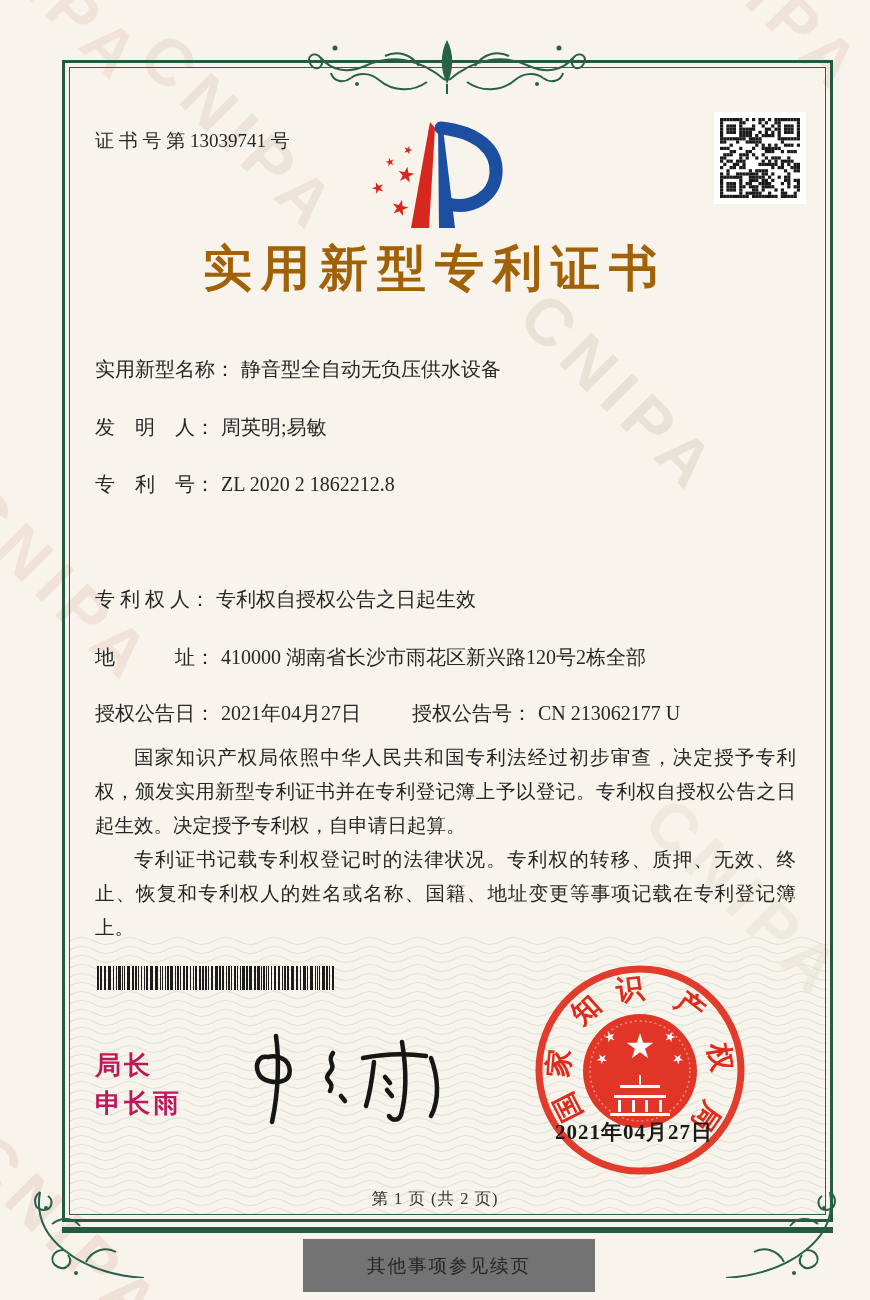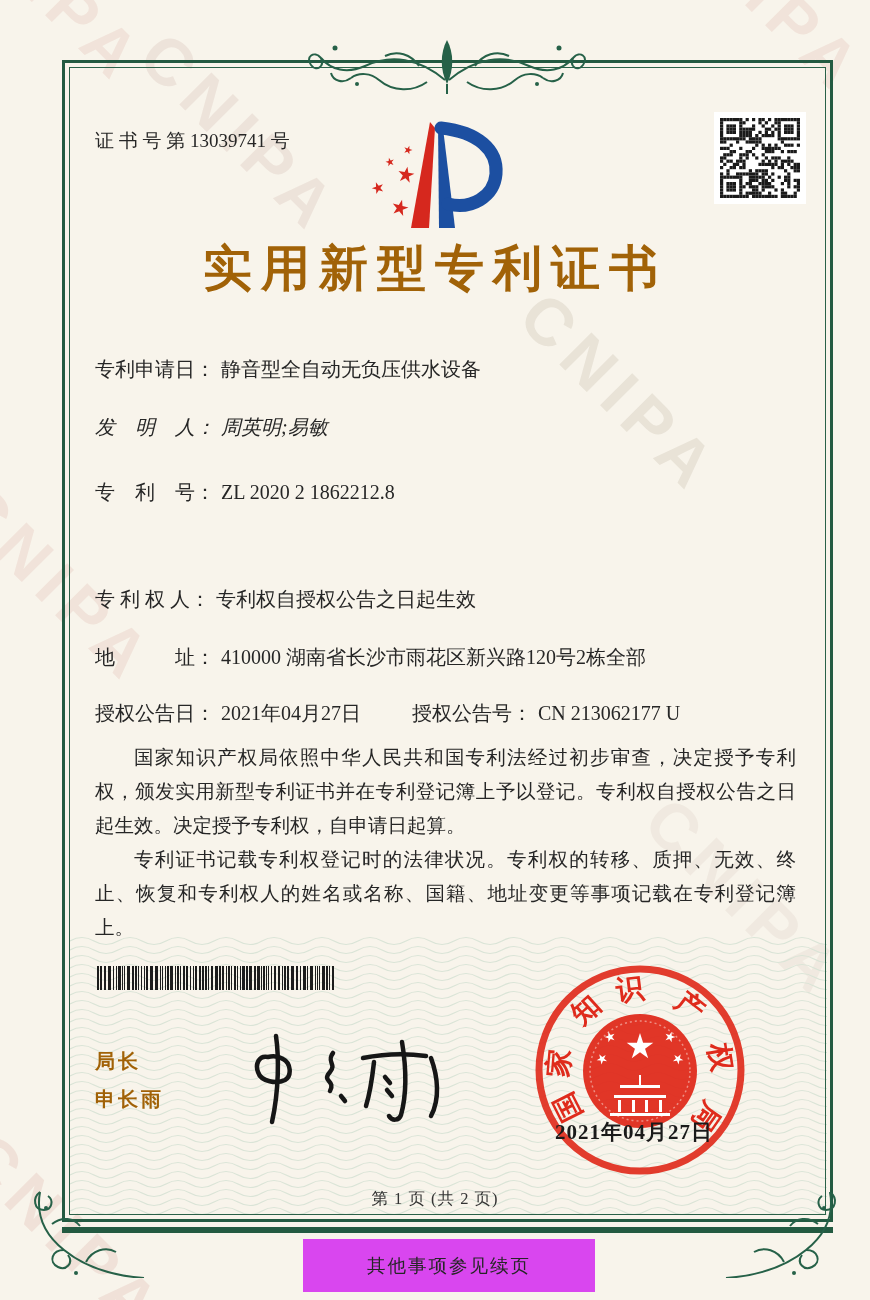--- a/index.html
+++ b/index.html
@@ -39,33 +39,33 @@
   .field{left:95px; width:705px; font-size:20px; z-index:3; white-space:nowrap;}
   .field .lbl{display:inline-block;}
   .field .val{margin-left:6px;}
   .grant .g2{display:inline-block; margin-left:46px;}
   .bodytext{left:95px; top:741px; width:701px; font-size:19.5px;
     line-height:34px; text-align:justify; z-index:3;}
   .bodytext p{margin:0; text-indent:2em;}
   #barcode{left:95px; top:966px; z-index:3;}
   #barcode rect{fill:#1c1c1c;}
   .director{left:95px; font-family:"Liberation Sans","DejaVu Sans",sans-serif;
-    font-weight:bold; font-size:20px; letter-spacing:3px; z-index:3; color:#a16207;}
+    font-weight:bold; font-size:26px; letter-spacing:3px; z-index:3; color:#be185d;}
   #signature{left:238px; top:1030px; z-index:3;}
   #signature path{stroke:#161616; stroke-width:4.5; fill:none;
     stroke-linecap:round; stroke-linejoin:round;}
   #seal{left:528px; top:958px; z-index:4;}
   .sealchar{font-size:28px; font-weight:bold; fill:#df2b1c;
     font-family:"Liberation Serif","DejaVu Serif",serif;}
   .sealdate{font-size:21px; font-weight:bold; fill:#1a1a1a; letter-spacing:1px;
     font-family:"Liberation Serif","DejaVu Serif",serif;}
   .page-info{left:0; top:1188px; width:100%; text-align:center;
     font-size:16.5px; letter-spacing:1px; z-index:3; color:#333;}
   .cont-strip{
-    left:303px; top:1239px; width:292px; height:53px; background:#d946ef;
+    left:303px; top:1239px; width:292px; height:53px; background:#737373;
     display:flex; align-items:center; justify-content:center;
     font-size:18.5px; letter-spacing:2px; z-index:3;
   }
   #qr{left:714px; top:112px; background:#ffffff; z-index:3;}
   #qr rect{fill:#1a1a1a;}
   .orn path{stroke:#266148; fill:none; stroke-width:2;}
   .orn .fil{fill:#266148; stroke:none;}
   .ornament-top{left:307px; top:24px; z-index:3;}
   .corner-l{left:16px; top:1178px; z-index:3;}
   .corner-r{left:719px; top:1178px; z-index:3; transform:scaleX(-1);}
@@ -496,26 +496,26 @@
       <rect x="66.80000000000001" y="82.80000000000001" width="3.2" height="3.2"></rect>
       <rect x="70" y="82.80000000000001" width="3.2" height="3.2"></rect>
       <rect x="73.2" y="82.80000000000001" width="3.2" height="3.2"></rect>
       <rect x="76.4" y="82.80000000000001" width="3.2" height="3.2"></rect>
       <rect x="79.60000000000001" y="82.80000000000001" width="3.2" height="3.2"></rect>
     </svg>
 
   <div class="abs title">实用新型专利证书</div>
 
   <div class="abs field" style="top:356px;">
-    <span class="lbl">专利申请日：</span><span class="val">静音型全自动无负压供水设备</span>
+    <span class="lbl">实用新型名称：</span><span class="val">静音型全自动无负压供水设备</span>
   </div>
-  <div class="abs field" style="top:414px;font-style:italic;">
+  <div class="abs field" style="top:414px;">
     <span class="lbl">发　明　人：</span><span class="val">周英明;易敏</span>
   </div>
-  <div class="abs field" style="top:471px;margin-top:8px;">
+  <div class="abs field" style="top:471px;">
     <span class="lbl">专　利　号：</span><span class="val">ZL 2020 2 1862212.8</span>
   </div>
   <div class="abs field" style="top:586px;">
     <span class="lbl">专 利 权 人：</span><span class="val">专利权自授权公告之日起生效</span>
   </div>
   <div class="abs field" style="top:644px;">
     <span class="lbl">地　　　址：</span><span class="val">410000 湖南省长沙市雨花区新兴路120号2栋全部</span>
   </div>
 
   <div class="abs field grant" style="top:659px;margin-top:41px;">

